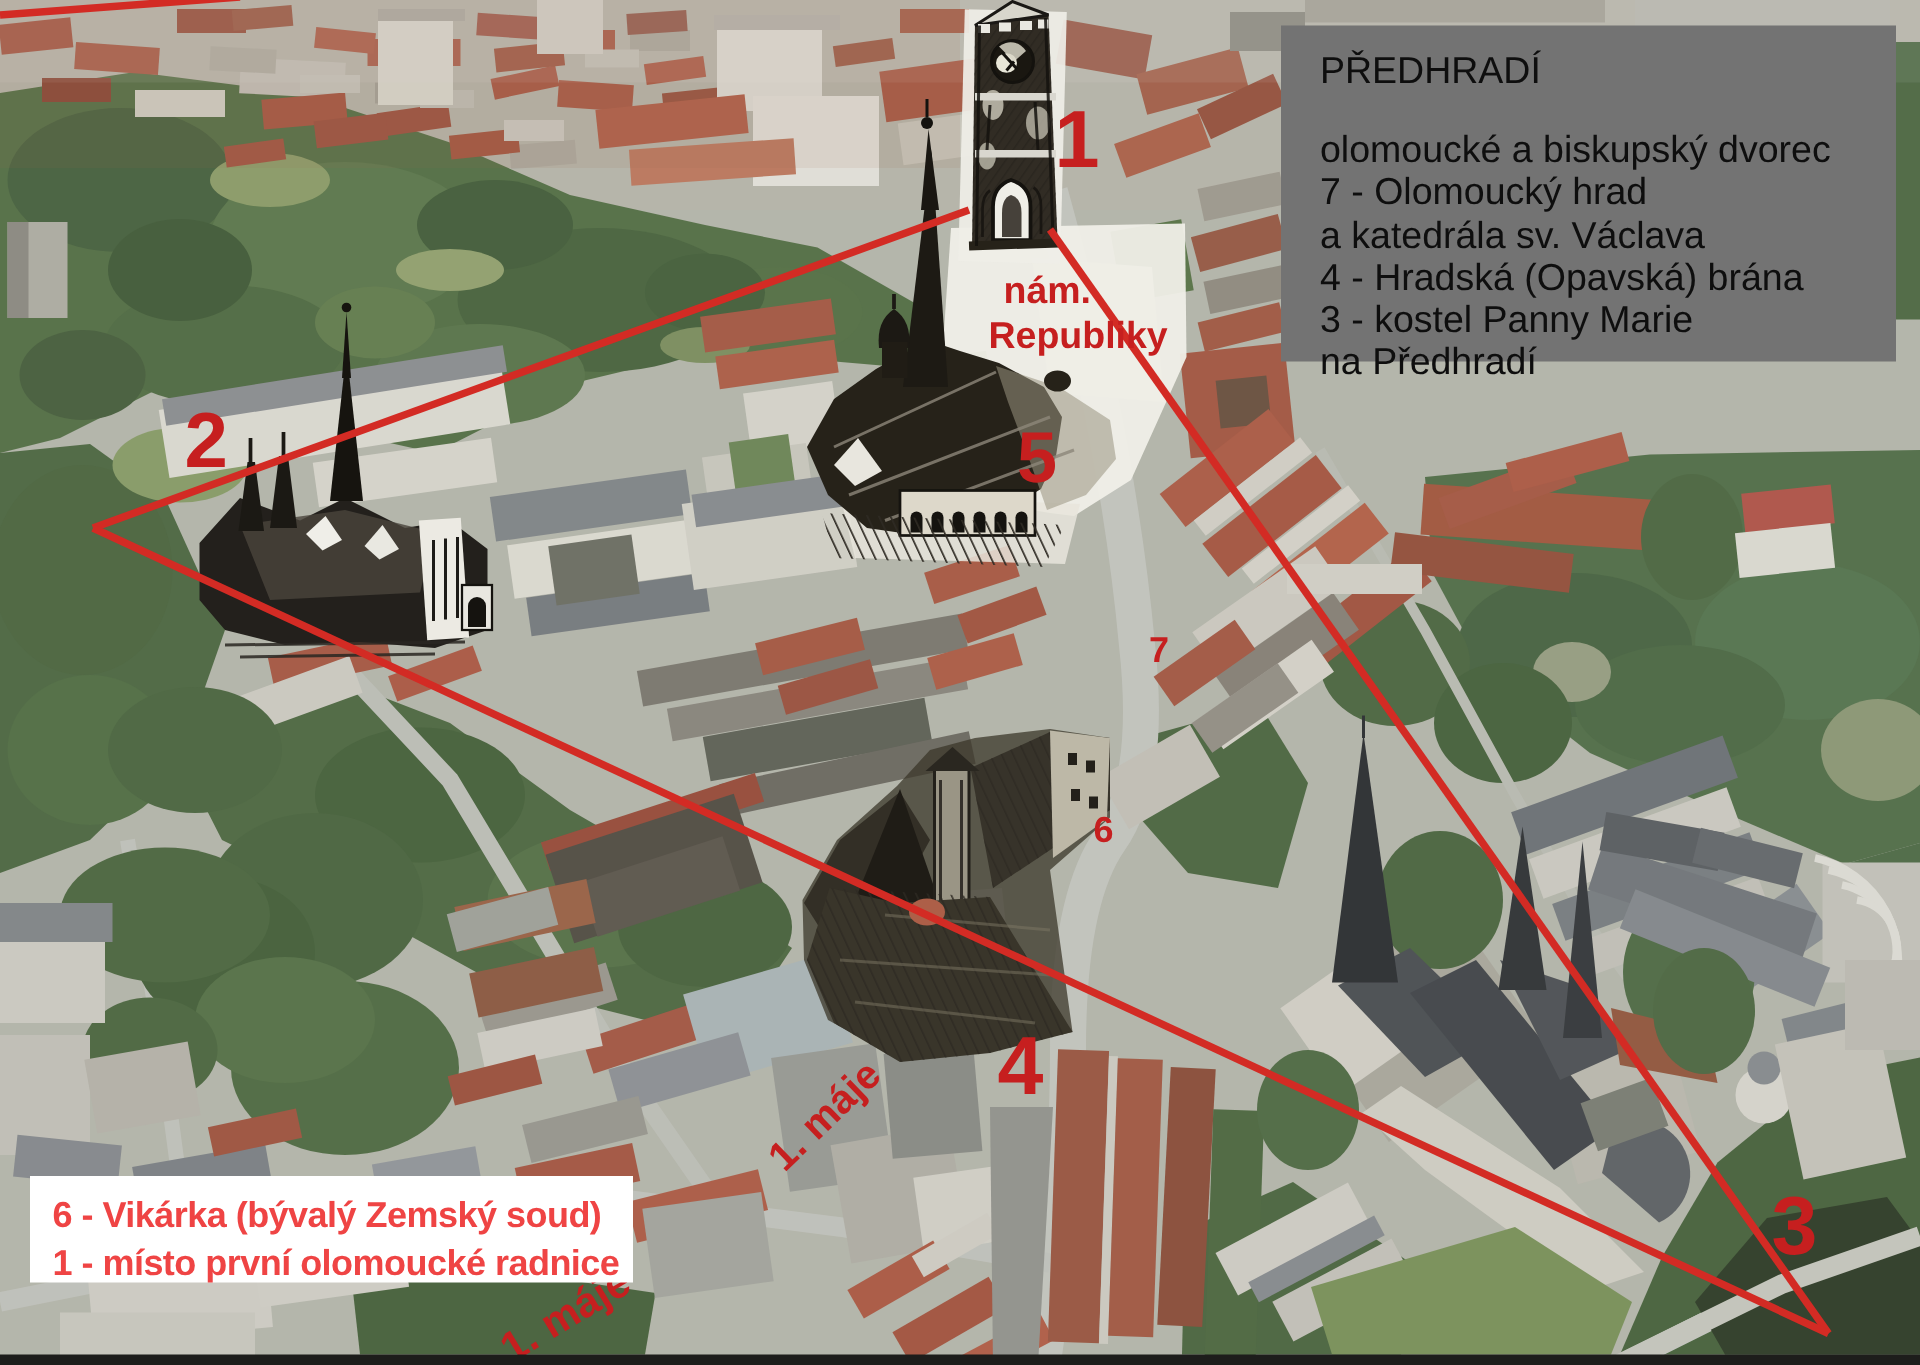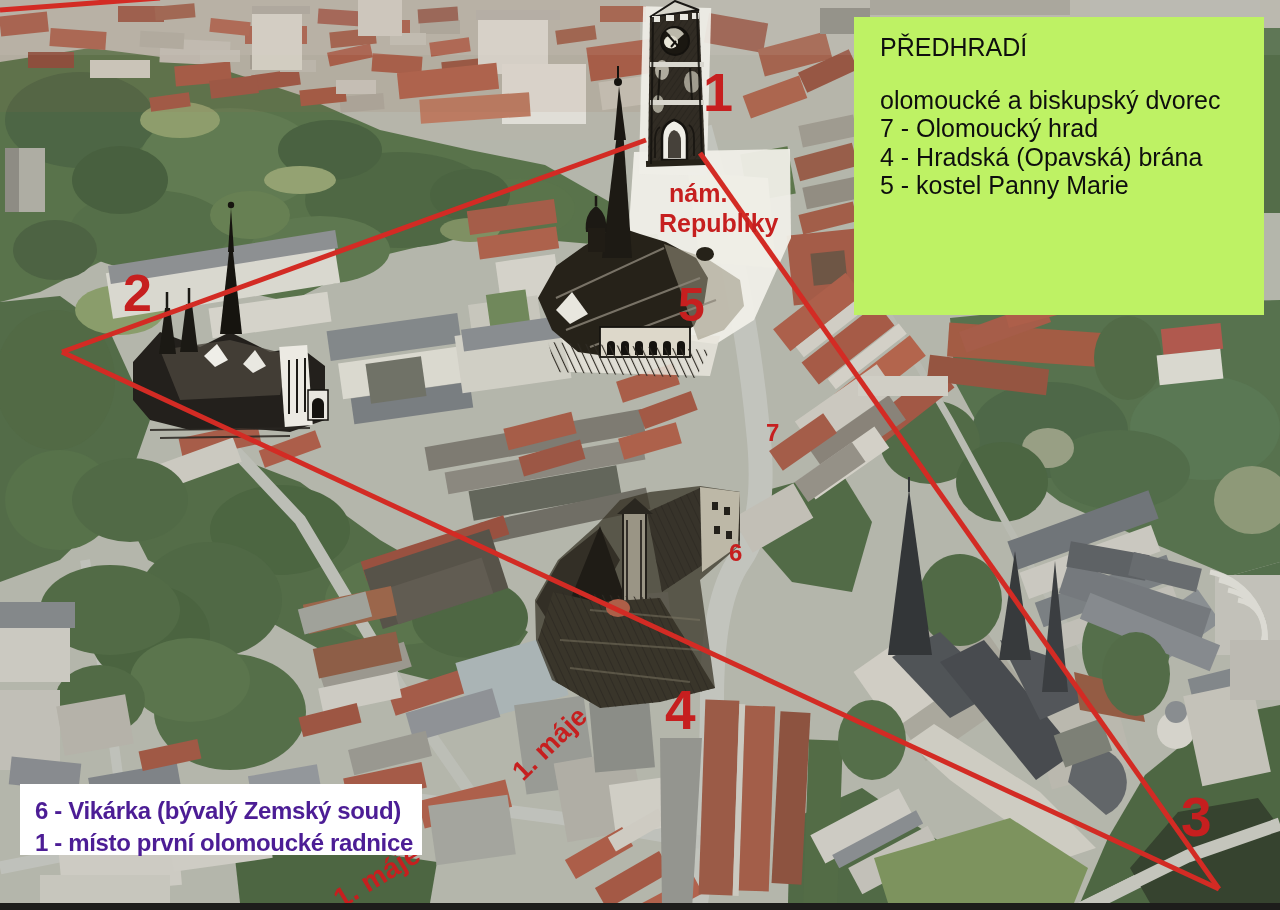--- a/index.html
+++ b/index.html
@@ -1,20 +1,20 @@
 <!DOCTYPE html>
 <html><head>
 <meta charset="utf-8">
 <style>
 html,body{margin:0;padding:0;background:#888;}
 #wrap{position:relative;width:1280px;height:910px;overflow:hidden;font-family:"Liberation Sans",sans-serif;}
-.box1{position:absolute;left:854px;top:17px;width:410px;height:298px;background:#bef264;color:#0e0e0e;font-size:25px;line-height:28.2px;}
+.box1{position:absolute;left:854px;top:17px;width:410px;height:224px;background:#737373;color:#0e0e0e;font-size:25px;line-height:28.2px;}
 .box1 .inner{padding:16px 10px 0 26px;}
 .box1 .title{margin-bottom:25px;}
-.box2{position:absolute;left:20px;top:784px;width:402px;height:71px;background:#ffffff;color:#4c1d95;font-size:24px;font-weight:bold;line-height:32px;white-space:nowrap;letter-spacing:-0.35px;}
+.box2{position:absolute;left:20px;top:784px;width:402px;height:71px;background:#ffffff;color:#ef4444;font-size:24px;font-weight:bold;line-height:32px;white-space:nowrap;letter-spacing:-0.35px;}
 .box2 .inner{padding:11px 0 0 15px;}
 </style>
 </head>
 <body>
 <div id="wrap">
 <svg width="1280" height="910" viewBox="0 0 1280 910" xmlns="http://www.w3.org/2000/svg">
 <defs>
 <pattern id="hatch" width="5" height="5" patternUnits="userSpaceOnUse" patternTransform="rotate(35)">
 <rect width="5" height="5" fill="none"></rect>
           <line x1="0" y1="0" x2="0" y2="5" stroke="#23201a" stroke-width="2"></line>
@@ -714,22 +714,24 @@
 </g>
 
 <rect x="0" y="903" width="1280" height="7" fill="#1d1d1b"></rect>
 </svg>
 
 <div class="box1">
       <div class="inner">
 <div class="title">PŘEDHRADÍ</div>
 <div>olomoucké a biskupský dvorec</div>
 <div>7 - Olomoucký hrad</div>
+<div>a katedrála sv. Václava</div>
 <div>4 - Hradská (Opavská) brána</div>
-<div>5 - kostel Panny Marie</div>
+<div>3 - kostel Panny Marie</div>
+<div>na Předhradí</div>
 </div>
     </div>
 
 <div class="box2">
       <div class="inner">
 <div>6 - Vikárka (bývalý Zemský soud)</div>
 <div>1 - místo první olomoucké radnice</div>
 </div>
     </div>
 </div>

